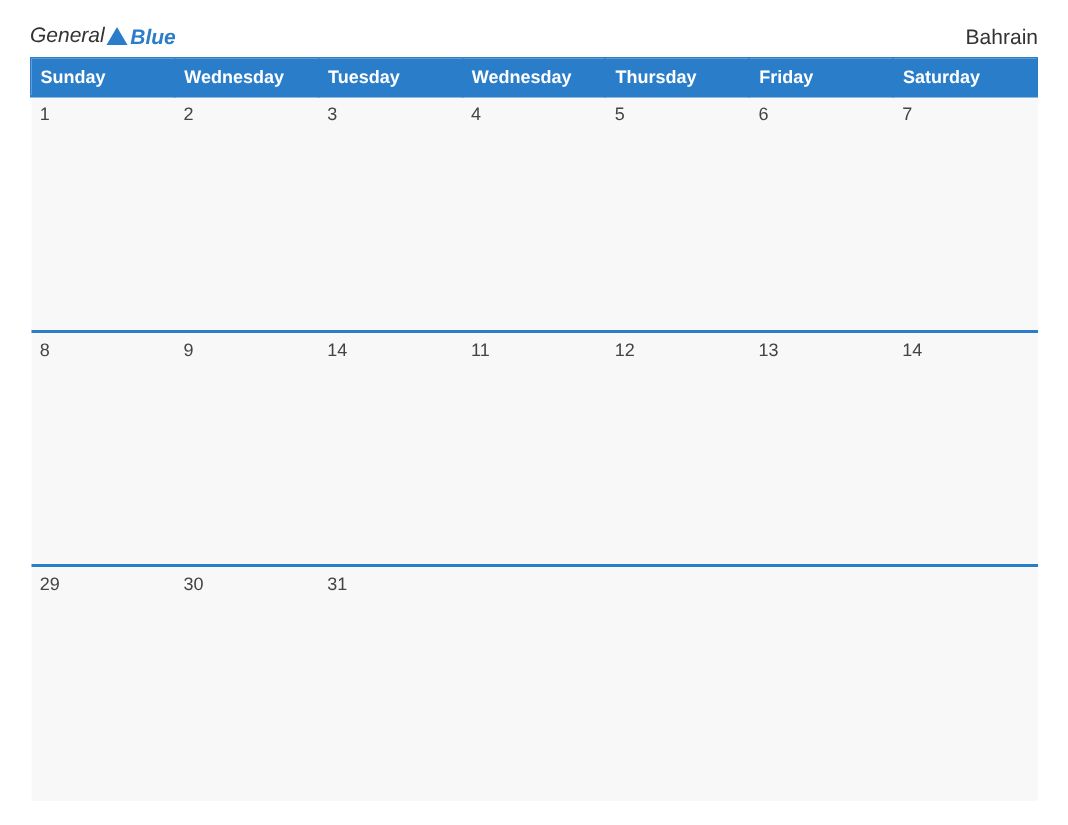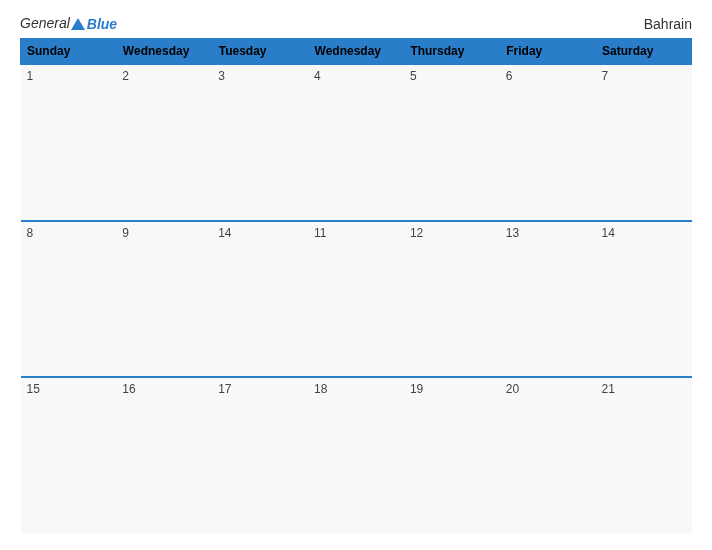--- a/index.html
+++ b/index.html
@@ -77,21 +77,21 @@
       width: 100%;
       border-collapse: collapse;
       flex: 1;
     }
 
     .calendar-table thead tr {
       background-color: #2a7dc9;
     }
 
     .calendar-table thead th {
-      color: #000000;
+      color: #ffffff;
       font-size: 12px;
       font-weight: 600;
       padding: 5px 6px;
       text-align: left;
       border: 1px solid #2a7dc9;
     }
 
     .calendar-table tbody tr {
       border-top: 2px solid #2a7dc9;
     }
@@ -187,35 +187,27 @@
         </td>
         <td>
           <span class="day-num">13</span>
         </td>
         <td>
           <span class="day-num">14</span>
         </td>
       </tr>
       <tr>
         <td>
-          <span class="day-num">15</span>
-        </td>
-        <td>
-          <span class="day-num">16</span>
-        </td>
-        <td>
-          <span class="day-num">17</span>
-        </td>
-        <td>
-          <span class="day-num">18</span>
-        </td>
-        <td>
-          <span class="day-num">19</span>
-        </td>
-        <td>
-          <span class="day-num">20</span>
-        </td>
-        <td>
-          <span class="day-num">21</span>
-        </td>
+          <span class="day-num">29</span>
+        </td>
+        <td>
+          <span class="day-num">30</span>
+        </td>
+        <td>
+          <span class="day-num">31</span>
+        </td>
+        <td class="empty-cell"></td>
+        <td class="empty-cell"></td>
+        <td class="empty-cell"></td>
+        <td class="empty-cell"></td>
       </tr>
     </tbody>
 </table>
 
 </body></html>

